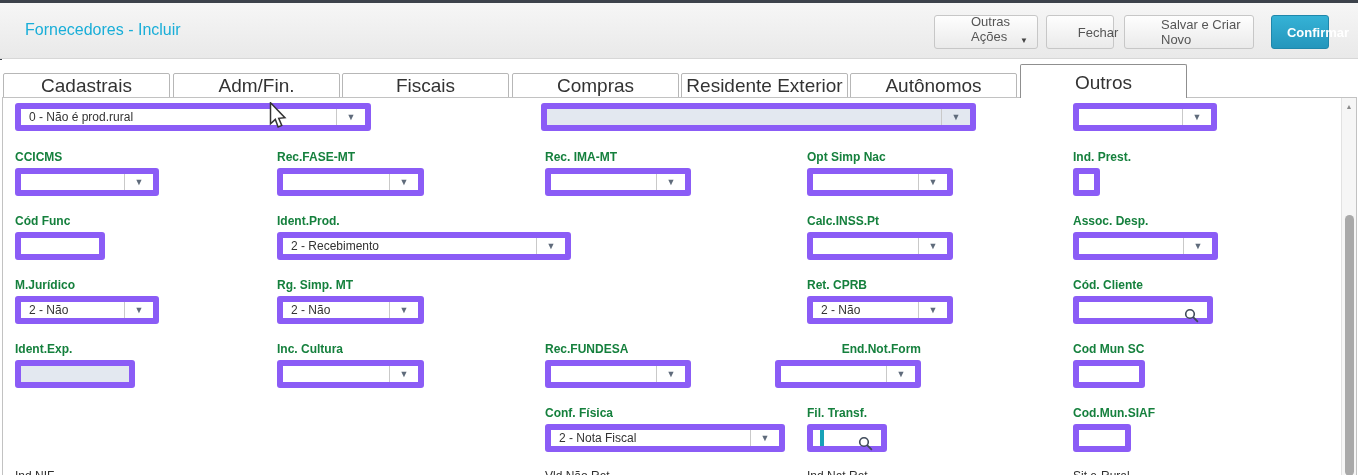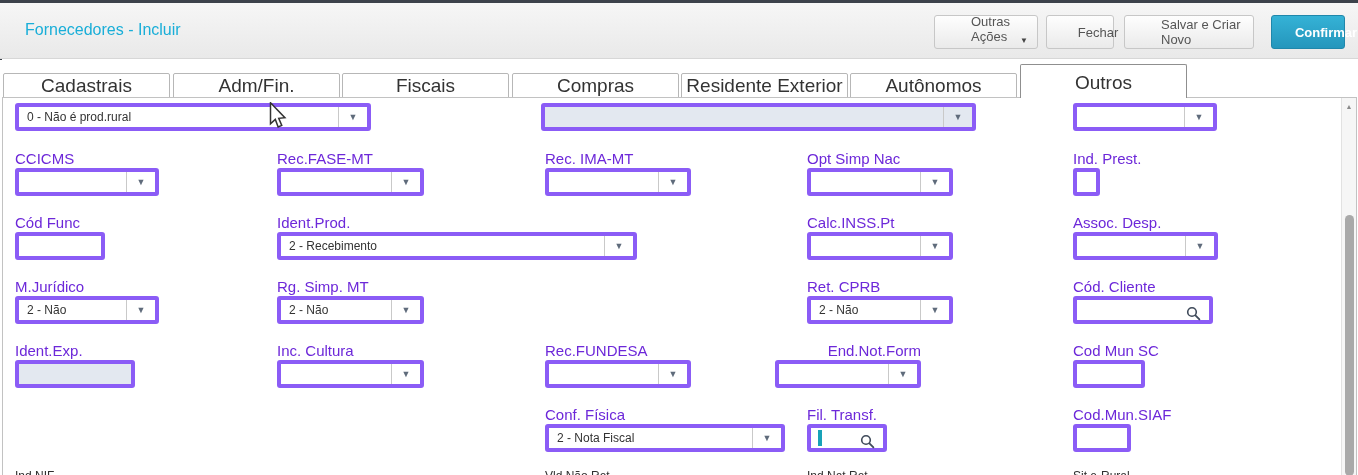--- a/index.html
+++ b/index.html
@@ -21,21 +21,21 @@
     position:absolute; top:12px; height:34px; border:1px solid #c7c7c7; border-radius:3px;
     background:linear-gradient(#fefefe,#eaeaea); color:#555; font-size:13px;
     display:flex; align-items:center; justify-content:center; cursor:default;padding-left:36px;
   }
   .btn-outras { left:934px; width:104px; }
   .btn-outras .oa-label { position:relative; top:-3px; }
   .oa-arrow { position:absolute; right:9px; bottom:3px; font-size:8px; color:#444; font-style:normal; }
   .btn-fechar { left:1046px; width:68px; }
   .btn-salvar { left:1124px; width:130px; }
   .btn-confirmar {
-    left:1271px; width:74px; background:linear-gradient(#35b2d6,#2496bc);
+    left:1271px; width:58px; background:linear-gradient(#35b2d6,#2496bc);
     border-color:#1f87ab; color:#fff; font-weight:bold;
   }
 
   
   .tab {
     position:absolute; top:73px; height:25px; width:167px; background:#fff;
     border:1px solid #b7b7b7; border-radius:2px 2px 0 0; font-size:19px; color:#333;
     display:flex; align-items:center; justify-content:center; z-index:2;
   }
   .tab.active {
@@ -44,23 +44,23 @@
   }
 
   
   .panel {
     position:absolute; left:2px; top:97px; width:1355px; height:378px;
     background:#fff; border:1px solid #c2c2c2; border-bottom:none; overflow:hidden; z-index:4;
   }
 
   
   .fgroup { position:absolute; }
-  .flabel { font-size:15px; color:#6d28d9; height:13px; margin-bottom:5px; white-space:nowrap; }
+  .flabel { font-size:12px; color:#15803d; height:13px; margin-bottom:5px; white-space:nowrap;font-weight:bold; }
   .field {
-    position:relative; height:28px; border:4px solid #8b5cf6; border-radius:3px;
+    position:relative; height:28px; border:6px solid #8b5cf6; border-radius:3px;
     background:#fff; display:flex; align-items:center;
   }
   .field .val { padding-left:8px; font-size:12px; color:#333; white-space:nowrap; overflow:hidden; }
   .combo .arrow-box {
     position:absolute; right:0; top:0; bottom:0; width:29px; border-left:1px solid #c9c9c9;
     display:flex; align-items:center; justify-content:center;
     font-size:9px; color:#5f6b7b; font-style:normal;
   }
   .field.disabled { background:#e3e8f0; }
   .lookup .mag { position:absolute; right:8px; top:6px; }
@@ -188,21 +188,21 @@
   </div>
 
   <div class="fgroup" style="left:12px; top:116px;">
     <div class="flabel">Cód Func</div>
     <div class="field" style="width:90px">
       <span class="val"></span>
     </div>
   </div>
   <div class="fgroup" style="left:274px; top:116px;">
     <div class="flabel">Ident.Prod.</div>
-    <div class="field combo" style="width:360px">
+    <div class="field combo" style="width:294px">
       <span class="val">2 - Recebimento</span>
       <span class="arrow-box">▼</span>
     </div>
   </div>
   <div class="fgroup" style="left:804px; top:116px;">
     <div class="flabel">Calc.INSS.Pt</div>
     <div class="field combo" style="width:146px">
       <span class="val"></span>
       <span class="arrow-box">▼</span>
     </div>

